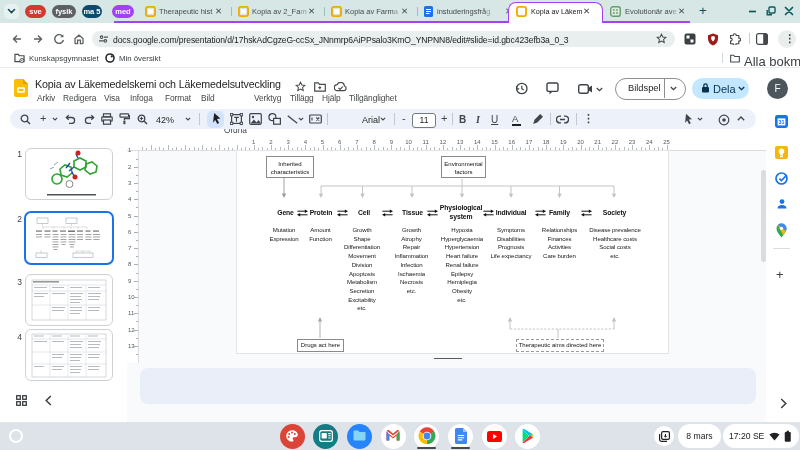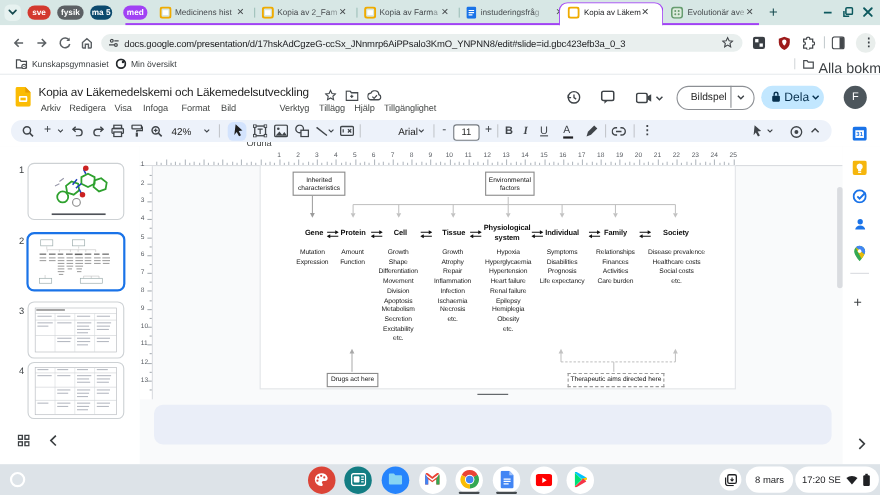--- a/index.html
+++ b/index.html
@@ -29,21 +29,21 @@
   </svg>
 <div class="chip" style="left:25px;width:21px;background:#d3392e;">sve</div>
 <div class="chip" style="left:52px;width:24px;background:#5c6064;">fysik</div>
 <div class="chip" style="left:82px;width:20px;background:#0c4a6e;">ma 5</div>
 <div class="chip" style="left:112px;width:22px;background:#a142f4;">med</div>
 
 <svg class="a" style="left:145px;top:6px" width="11" height="11" viewBox="0 0 12 12">
     <rect x="1" y="1" width="10" height="10" rx="2.2" fill="none" stroke="#efab00" stroke-width="2"></rect>
     <rect x="3.2" y="3.6" width="5.6" height="4.8" fill="#fff"></rect>
   </svg>
-<div class="tabtxt" style="left:159px;">Medicinens hist</div>
+<div class="tabtxt" style="left:159px;">Therapeutic hist</div>
 <div class="tx" style="left:215px;color:#474b4e;">✕</div>
 <div class="sep" style="left:231px;"></div>
 <svg class="a" style="left:238px;top:6px" width="11" height="11" viewBox="0 0 12 12">
     <rect x="1" y="1" width="10" height="10" rx="2.2" fill="none" stroke="#efab00" stroke-width="2"></rect>
     <rect x="3.2" y="3.6" width="5.6" height="4.8" fill="#fff"></rect>
   </svg>
 <div class="tabtxt" style="left:252px;">Kopia av 2_Fa<span style="opacity:.5">m</span></div>
 <div class="tx" style="left:308px;color:#474b4e;">✕</div>
 <div class="sep" style="left:324px;"></div>
 <svg class="a" style="left:331px;top:6px" width="11" height="11" viewBox="0 0 12 12">

